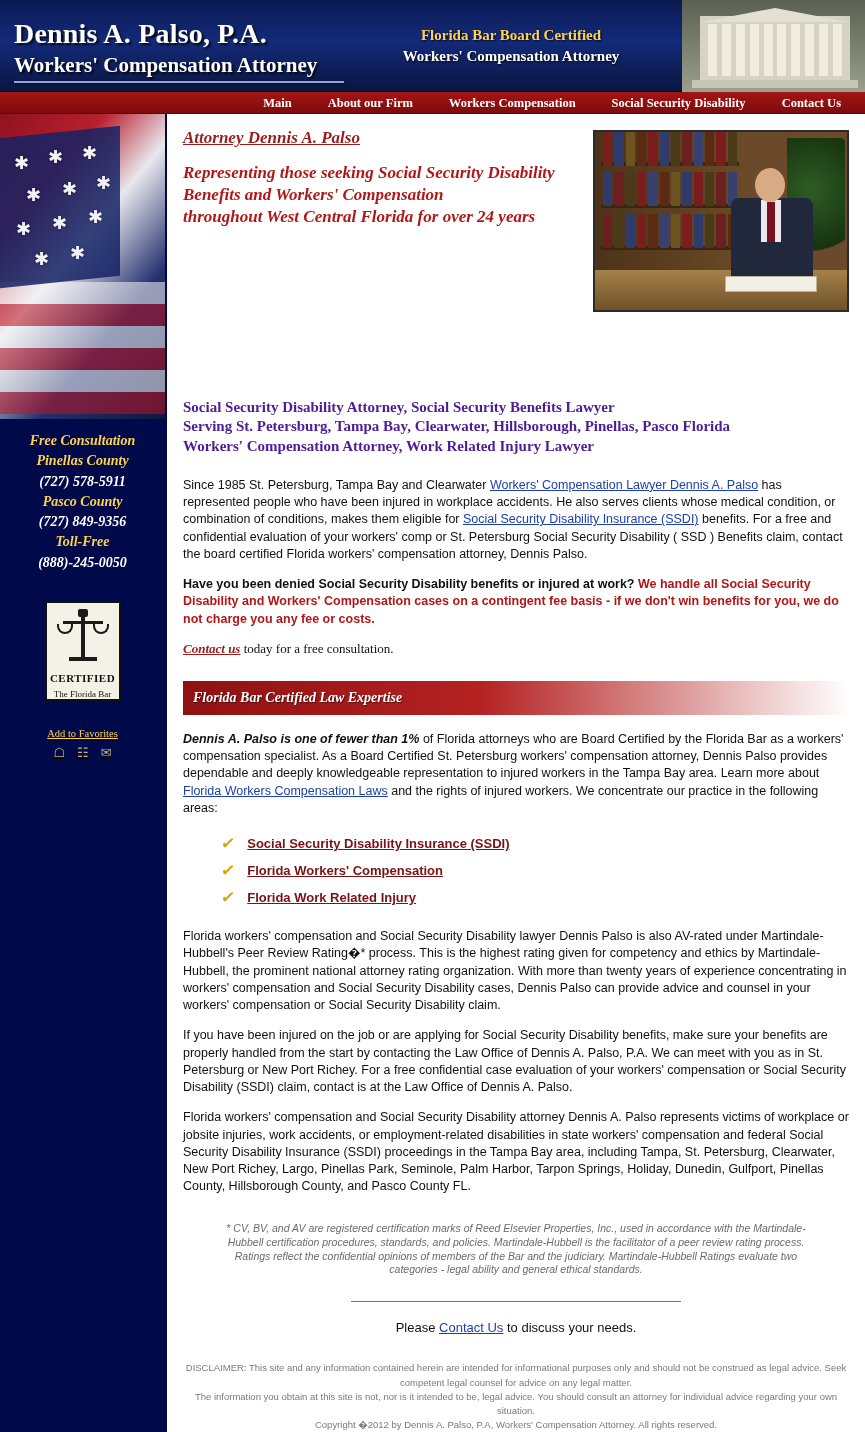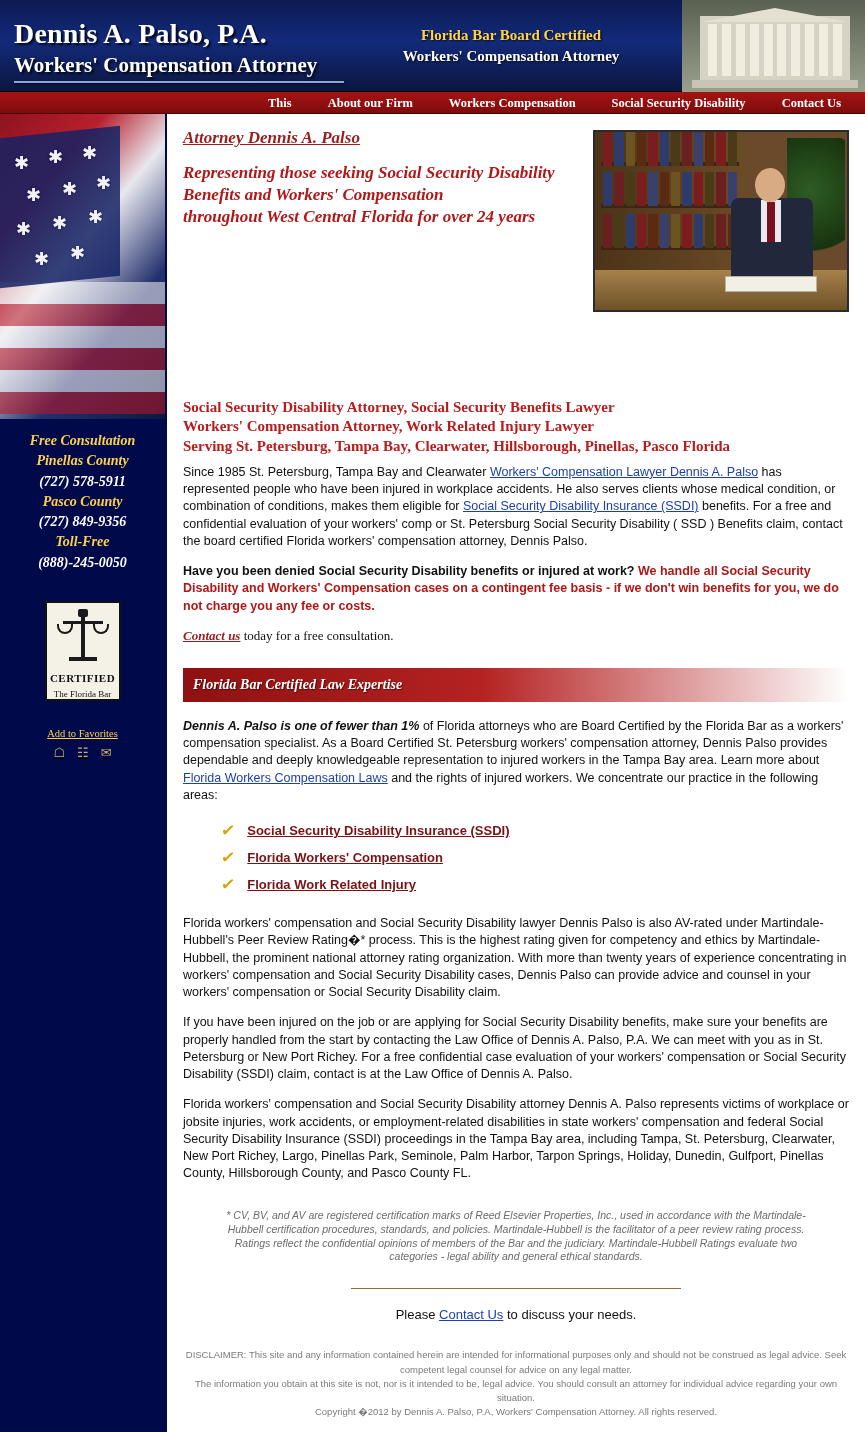--- a/index.html
+++ b/index.html
@@ -219,24 +219,24 @@
   .ph-man-head { position:absolute; left: 160px; top: 36px; width: 30px; height: 34px; border-radius: 50%; background:#d8ab84; }
   .ph-man-body { position:absolute; left: 136px; top: 66px; width: 82px; height: 80px; background:#22283c; border-radius: 8px 8px 0 0; }
   .ph-shirt { position:absolute; left: 166px; top: 68px; width: 20px; height: 42px; background:#e9e9ee; }
   .ph-tie { position:absolute; left: 172px; top: 70px; width: 8px; height: 40px; background:#7a1020; }
   .ph-book { position:absolute; left: 130px; bottom: 18px; width: 92px; height: 16px; background:#f2efe4; border:1px solid #b9b2a0; }
 
   .sub-headline {
     font-family: "Liberation Serif", serif;
     font-weight: bold;
     font-size: 15px;
-    color: #b91c1c;
+    color: #4c1d95;
     line-height: 1.28;
     margin-top: 170px;
-    margin-bottom: 8px;
+    margin-bottom: 21px;
   }
   .sub-headline .grp { display: block; }
   p.body {
     font-size: 12.5px;
     color: #111;
     line-height: 1.38;
     margin: 0 0 13px 0;
     font-family: "Liberation Sans", sans-serif;
   }
   a.link { color: #1b3fae; text-decoration: underline; }
@@ -334,21 +334,21 @@
             <i></i>
             <i></i>
             <i></i>
         </div>
         <div class="hp-base"></div>
       </div>
     </div>
   </div>
 
   <div class="nav">
-    <a href="#">This</a>
+    <a href="#">Main</a>
     <a href="#">About our Firm</a>
     <a href="#">Workers Compensation</a>
     <a href="#">Social Security Disability</a>
     <a href="#">Contact Us</a>
   </div>
 
   <div class="layout">
 
     <div class="sidebar">
       <div class="flag">
@@ -469,22 +469,22 @@
         <div class="ph-book"></div>
       </div>
 
       <div class="intro-headline">
         <span>Representing those seeking  Social Security Disability Benefits and Workers' Compensation</span><br>
         <span>throughout West Central Florida for over 24 years</span>
       </div>
 
       <div class="sub-headline">
         <span class="grp">Social Security Disability Attorney, Social Security Benefits Lawyer</span>
+        <span class="grp">Serving St. Petersburg, Tampa Bay, Clearwater, Hillsborough, Pinellas, Pasco Florida</span>
         <span class="grp">Workers' Compensation Attorney, Work Related Injury Lawyer</span>
-        <span class="grp">Serving St. Petersburg, Tampa Bay, Clearwater, Hillsborough, Pinellas, Pasco Florida</span>
       </div>
 
       <p class="body">
         <span>Since 1985  St. Petersburg, Tampa Bay and Clearwater </span><a class="link" href="#">Workers' Compensation Lawyer Dennis A. Palso</a><span> has represented people who have been injured in workplace accidents. He also serves clients whose medical condition, or combination of conditions, makes them eligible for </span><a class="link" href="#">Social Security Disability Insurance (SSDI)</a><span> benefits. For a free and confidential evaluation of your workers' comp or St. Petersburg Social Security Disability ( SSD ) Benefits claim, contact the board certified Florida workers' compensation attorney, Dennis Palso.</span>
       </p>
 
       <p class="body">
         <span class="q-bold">Have you been denied Social Security Disability benefits or injured at work?</span><span class="red-bold"> We handle all Social Security Disability and Workers' Compensation cases on a contingent fee basis - if we don't win benefits for you, we do not charge you any fee or costs.</span>
       </p>
 

